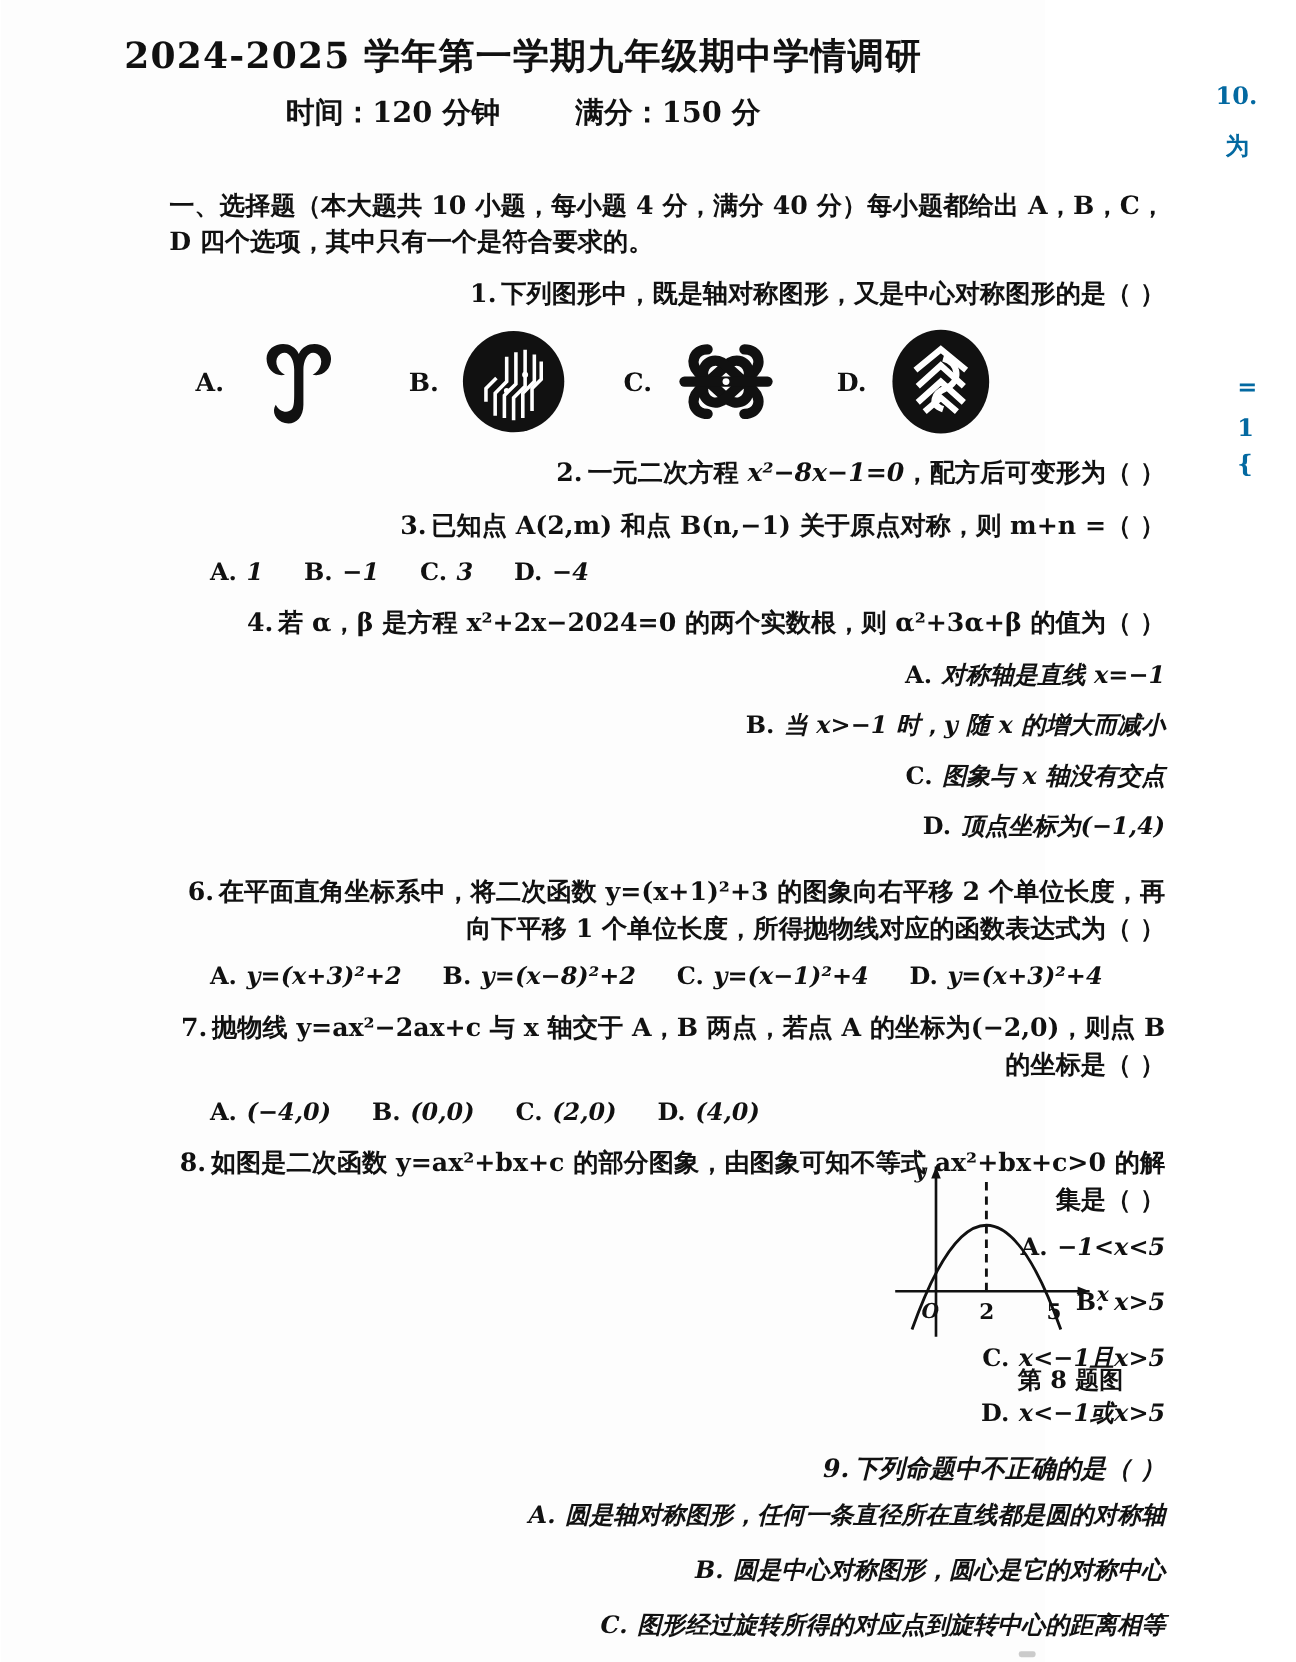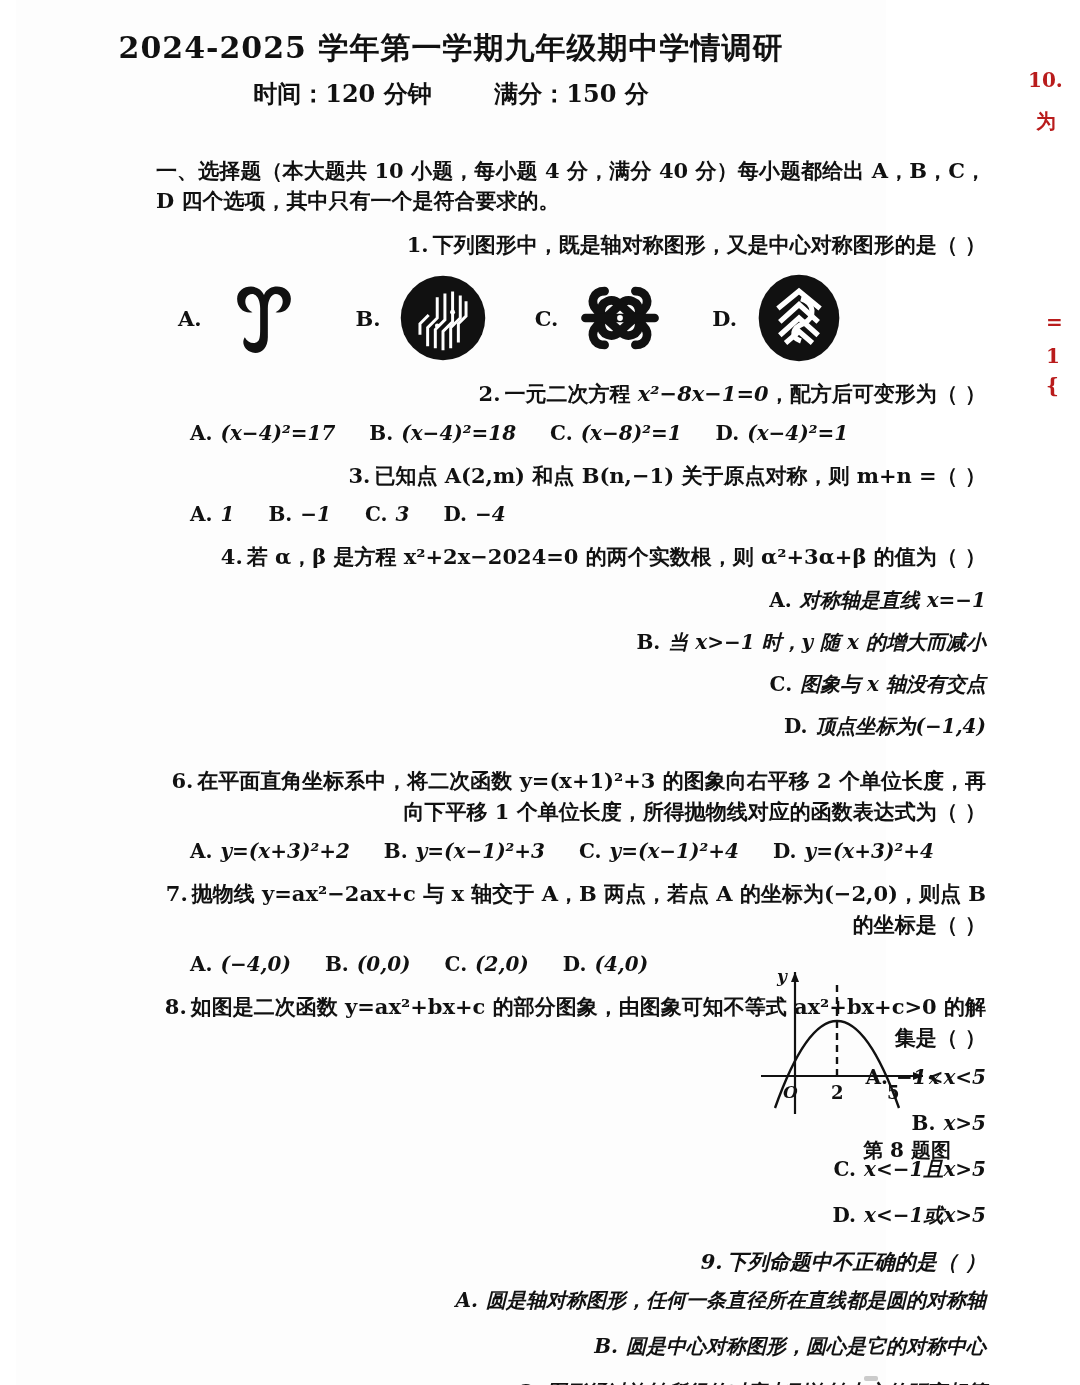--- a/index.html
+++ b/index.html
@@ -10,21 +10,21 @@
   body {
     width: 1080px;
     height: 1385px;
     position: relative;
     font-family: "DejaVu Serif", "Liberation Serif", serif;
     color: #111111;
     overflow: hidden;
   }
   .page {
     position: absolute;
-    left: 16px; top: 0;
+    left: 1px; top: 0;
     width: 870px;
     height: 1385px;
     background: #fdfdfd;
   }
   
   .title-block { padding-top: 26px; text-align: center; }
   .title-main {
     font-size: 30px;
     font-weight: bold;
     letter-spacing: 1px;
@@ -126,21 +126,21 @@
   }
   
   .rightcol {
     position: absolute;
     left: 1006px;
     top: 0;
     width: 74px;
     height: 1385px;
     font-size: 20px;
     font-weight: bold;
-    color: #b91c1c;
+    color: #0369a1;
     overflow: hidden;
   }
   .rc-item { position: absolute; white-space: nowrap; }
   .smudge {
     position: absolute;
     right: 8px; bottom: 4px;
     width: 14px; height: 5px;
     background: #b9b9b9;
     border-radius: 2px;
     opacity: .75;
@@ -214,26 +214,20 @@
                <path d="M30 68 L50 50 L70 68"></path>
                <path d="M36 76 L50 64 L64 76"></path>
              </g>
              <path d="M52 30 C66 34 68 50 54 56 C44 60 40 70 52 74" stroke="#fff" stroke-width="5.4" fill="none"></path>
               </svg>
             </div>
           </div>
         </div>
         <div class="q">
           <div class="q-stem"><span class="q-num">2.</span><span><span>一元二次方程</span> <span class="mi">x²−8x−1=0</span><span>，配方后可变形为（      ）</span></span></div>
-          <div class="opts four row-sp">
-            <div><span class="opt-lbl">A.</span><span class="mi">(x−4)²=17</span></div>
-            <div><span class="opt-lbl">B.</span><span class="mi">(x−4)²=18</span></div>
-            <div><span class="opt-lbl">C.</span><span class="mi">(x−8)²=1</span></div>
-            <div><span class="opt-lbl">D.</span><span class="mi">(x−4)²=1</span></div>
-          </div>
         </div>
         <div class="q">
           <div class="q-stem"><span class="q-num">3.</span><span>已知点 A(2,m) 和点 B(n,−1) 关于原点对称，则 m+n =（      ）</span></div>
           <div class="opts four row-sp">
             <div><span class="opt-lbl">A.</span><span class="mi">1</span></div>
             <div><span class="opt-lbl">B.</span><span class="mi">−1</span></div>
             <div><span class="opt-lbl">C.</span><span class="mi">3</span></div>
             <div><span class="opt-lbl">D.</span><span class="mi">−4</span></div>
           </div>
         </div>
@@ -245,21 +239,21 @@
             <div><span class="opt-lbl">A.</span><span class="mi">对称轴是直线 x=−1</span></div>
             <div><span class="opt-lbl">B.</span><span class="mi">当 x&gt;−1 时，y 随 x 的增大而减小</span></div>
             <div><span class="opt-lbl">C.</span><span class="mi">图象与 x 轴没有交点</span></div>
             <div><span class="opt-lbl">D.</span><span class="mi">顶点坐标为(−1,4)</span></div>
           </div>
         </div>
         <div class="q">
           <div class="q-stem"><span class="q-num">6.</span><span>在平面直角坐标系中，将二次函数 y=(x+1)²+3 的图象向右平移 2 个单位长度，再向下平移 1 个单位长度，所得抛物线对应的函数表达式为（      ）</span></div>
           <div class="opts four row-sp">
             <div><span class="opt-lbl">A.</span><span class="mi">y=(x+3)²+2</span></div>
-            <div><span class="opt-lbl">B.</span><span class="mi">y=(x−1)²+3</span></div>
+            <div><span class="opt-lbl">B.</span><span class="mi">y=(x−8)²+2</span></div>
             <div><span class="opt-lbl">C.</span><span class="mi">y=(x−1)²+4</span></div>
             <div><span class="opt-lbl">D.</span><span class="mi">y=(x+3)²+4</span></div>
           </div>
         </div>
         <div class="q">
           <div class="q-stem"><span class="q-num">7.</span><span>抛物线 y=ax²−2ax+c 与 x 轴交于 A，B 两点，若点 A 的坐标为(−2,0)，则点 B 的坐标是（      ）</span></div>
           <div class="opts four row-sp">
             <div><span class="opt-lbl">A.</span><span class="mi">(−4,0)</span></div>
             <div><span class="opt-lbl">B.</span><span class="mi">(0,0)</span></div>
             <div><span class="opt-lbl">C.</span><span class="mi">(2,0)</span></div>

